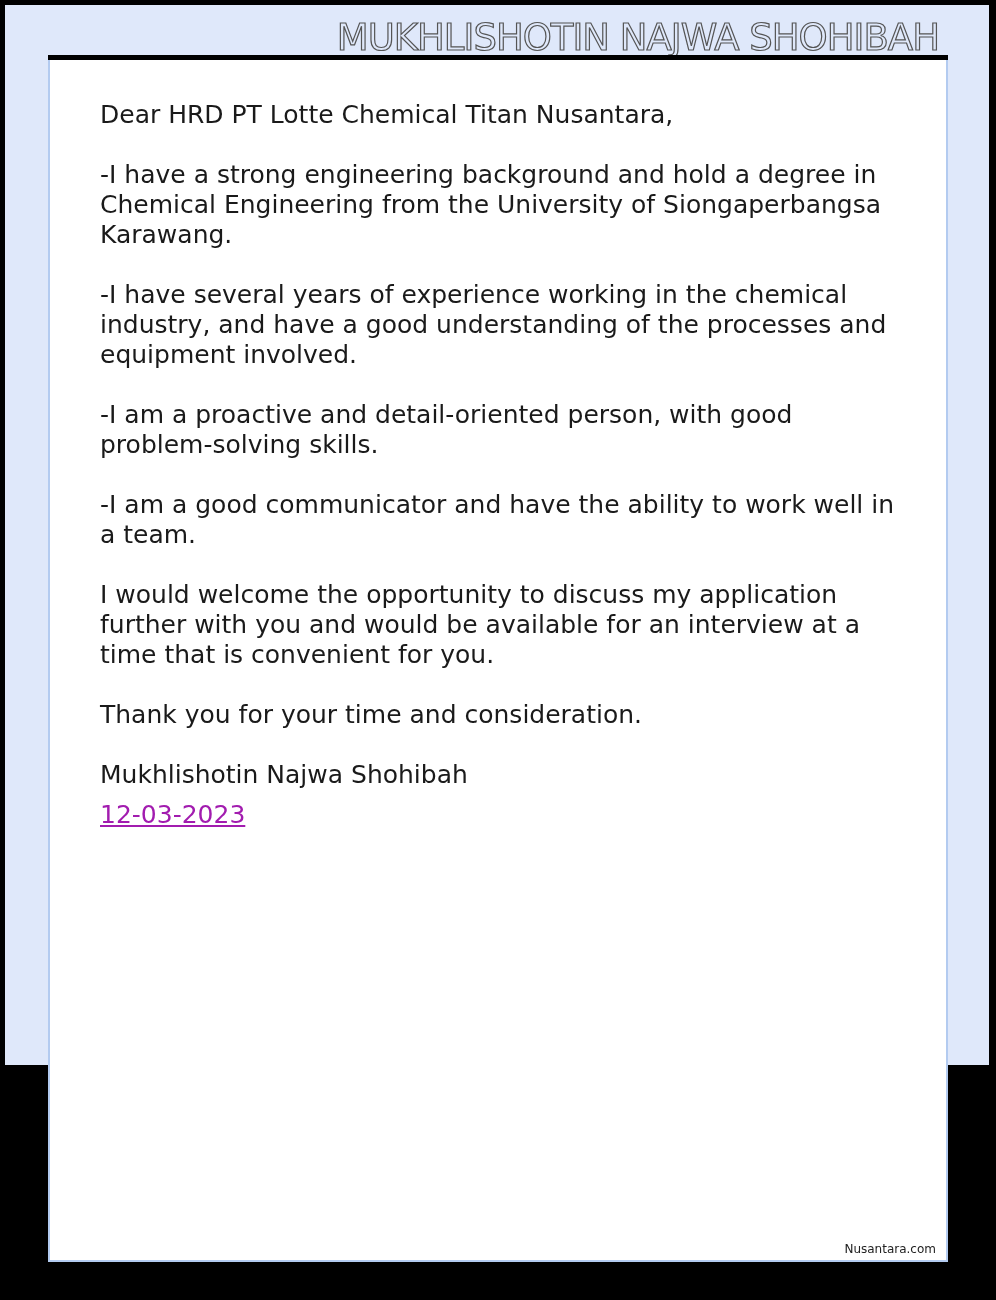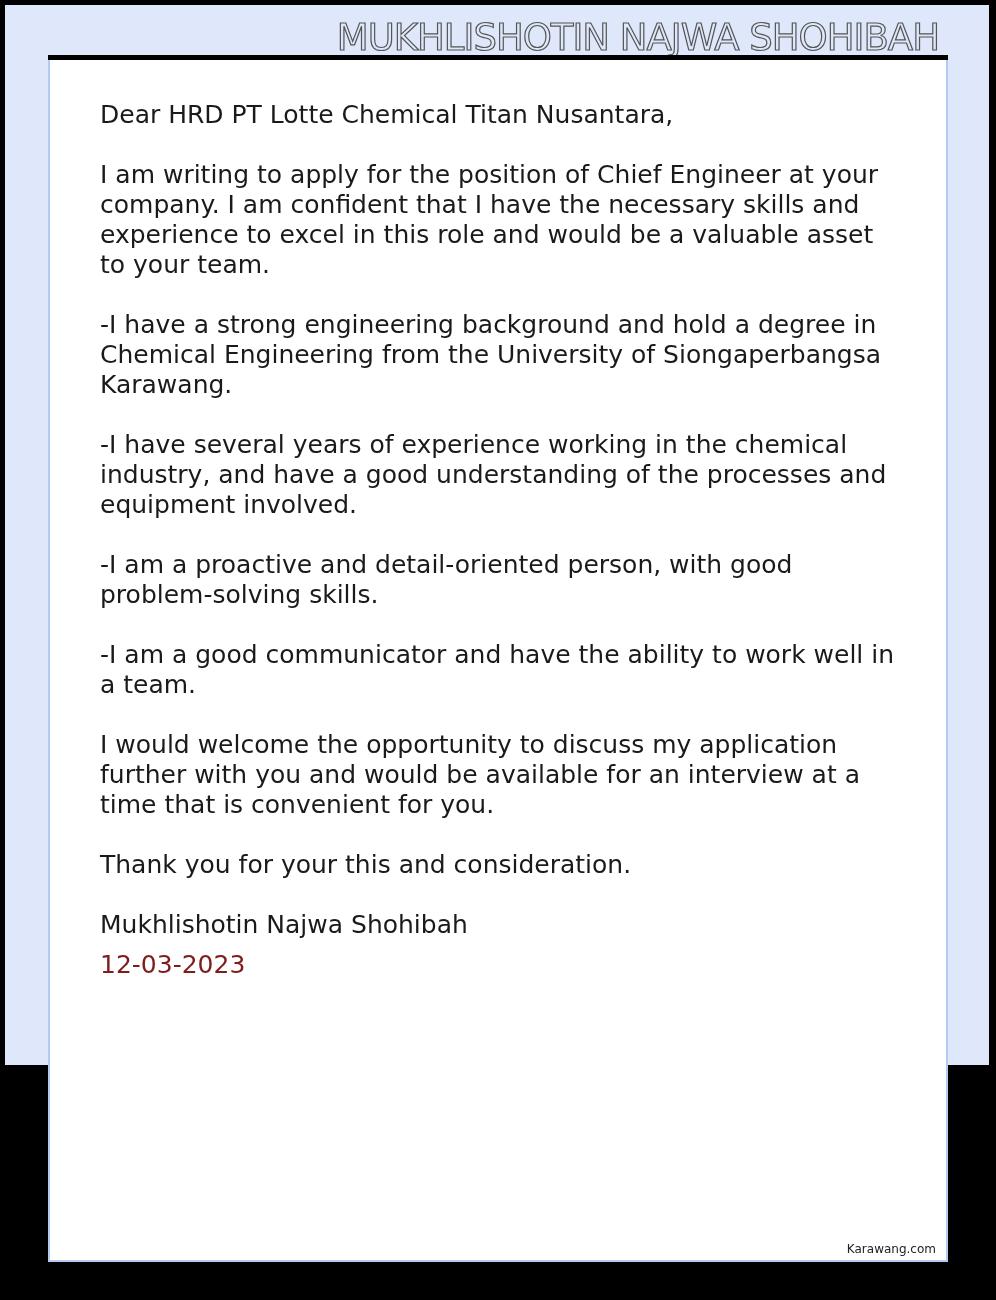--- a/index.html
+++ b/index.html
@@ -45,42 +45,41 @@
   .letter {
     position: absolute;
     left: 50px; top: 40px;
     width: 800px;
     font-size: 25px;
     line-height: 30px;
     color: #1a1a1a;
   }
   .letter p { margin: 0 0 30px 0; }
   .letter p.sig { margin-bottom: 10px; }
-  .date { color: #7f1d1d; }
+  .date { color: #a21caf; text-decoration: underline; }
   .footer-brand {
     position: absolute;
     right: 10px; bottom: 4px;
     font-size: 12px;
     color: #222;
   }
 </style>
 </head>
 <body>
 
 <div class="page">
   <div class="name-header">MUKHLISHOTIN NAJWA SHOHIBAH</div>
   <div class="rule"></div>
   <div class="sheet">
     <div class="letter">
       <p>Dear HRD PT Lotte Chemical Titan Nusantara,</p>
-      <p>I am writing to apply for the position of Chief Engineer at your company. I am confident that I have the necessary skills and experience to excel in this role and would be a valuable asset to your team.</p>
       <p>-I have a strong engineering background and hold a degree in Chemical Engineering from the University of Siongaperbangsa Karawang.</p>
       <p>-I have several years of experience working in the chemical industry, and have a good understanding of the processes and equipment involved.</p>
       <p>-I am a proactive and detail-oriented person, with good problem-solving skills.</p>
       <p>-I am a good communicator and have the ability to work well in a team.</p>
       <p>I would welcome the opportunity to discuss my application further with you and would be available for an interview at a time that is convenient for you.</p>
-      <p>Thank you for your this and consideration.</p>
+      <p>Thank you for your time and consideration.</p>
       <p class="sig">Mukhlishotin Najwa Shohibah</p>
       <p class="date">12-03-2023</p>
     </div>
-    <div class="footer-brand">Karawang.com</div>
+    <div class="footer-brand">Nusantara.com</div>
   </div>
 </div>
 
 </body></html>

